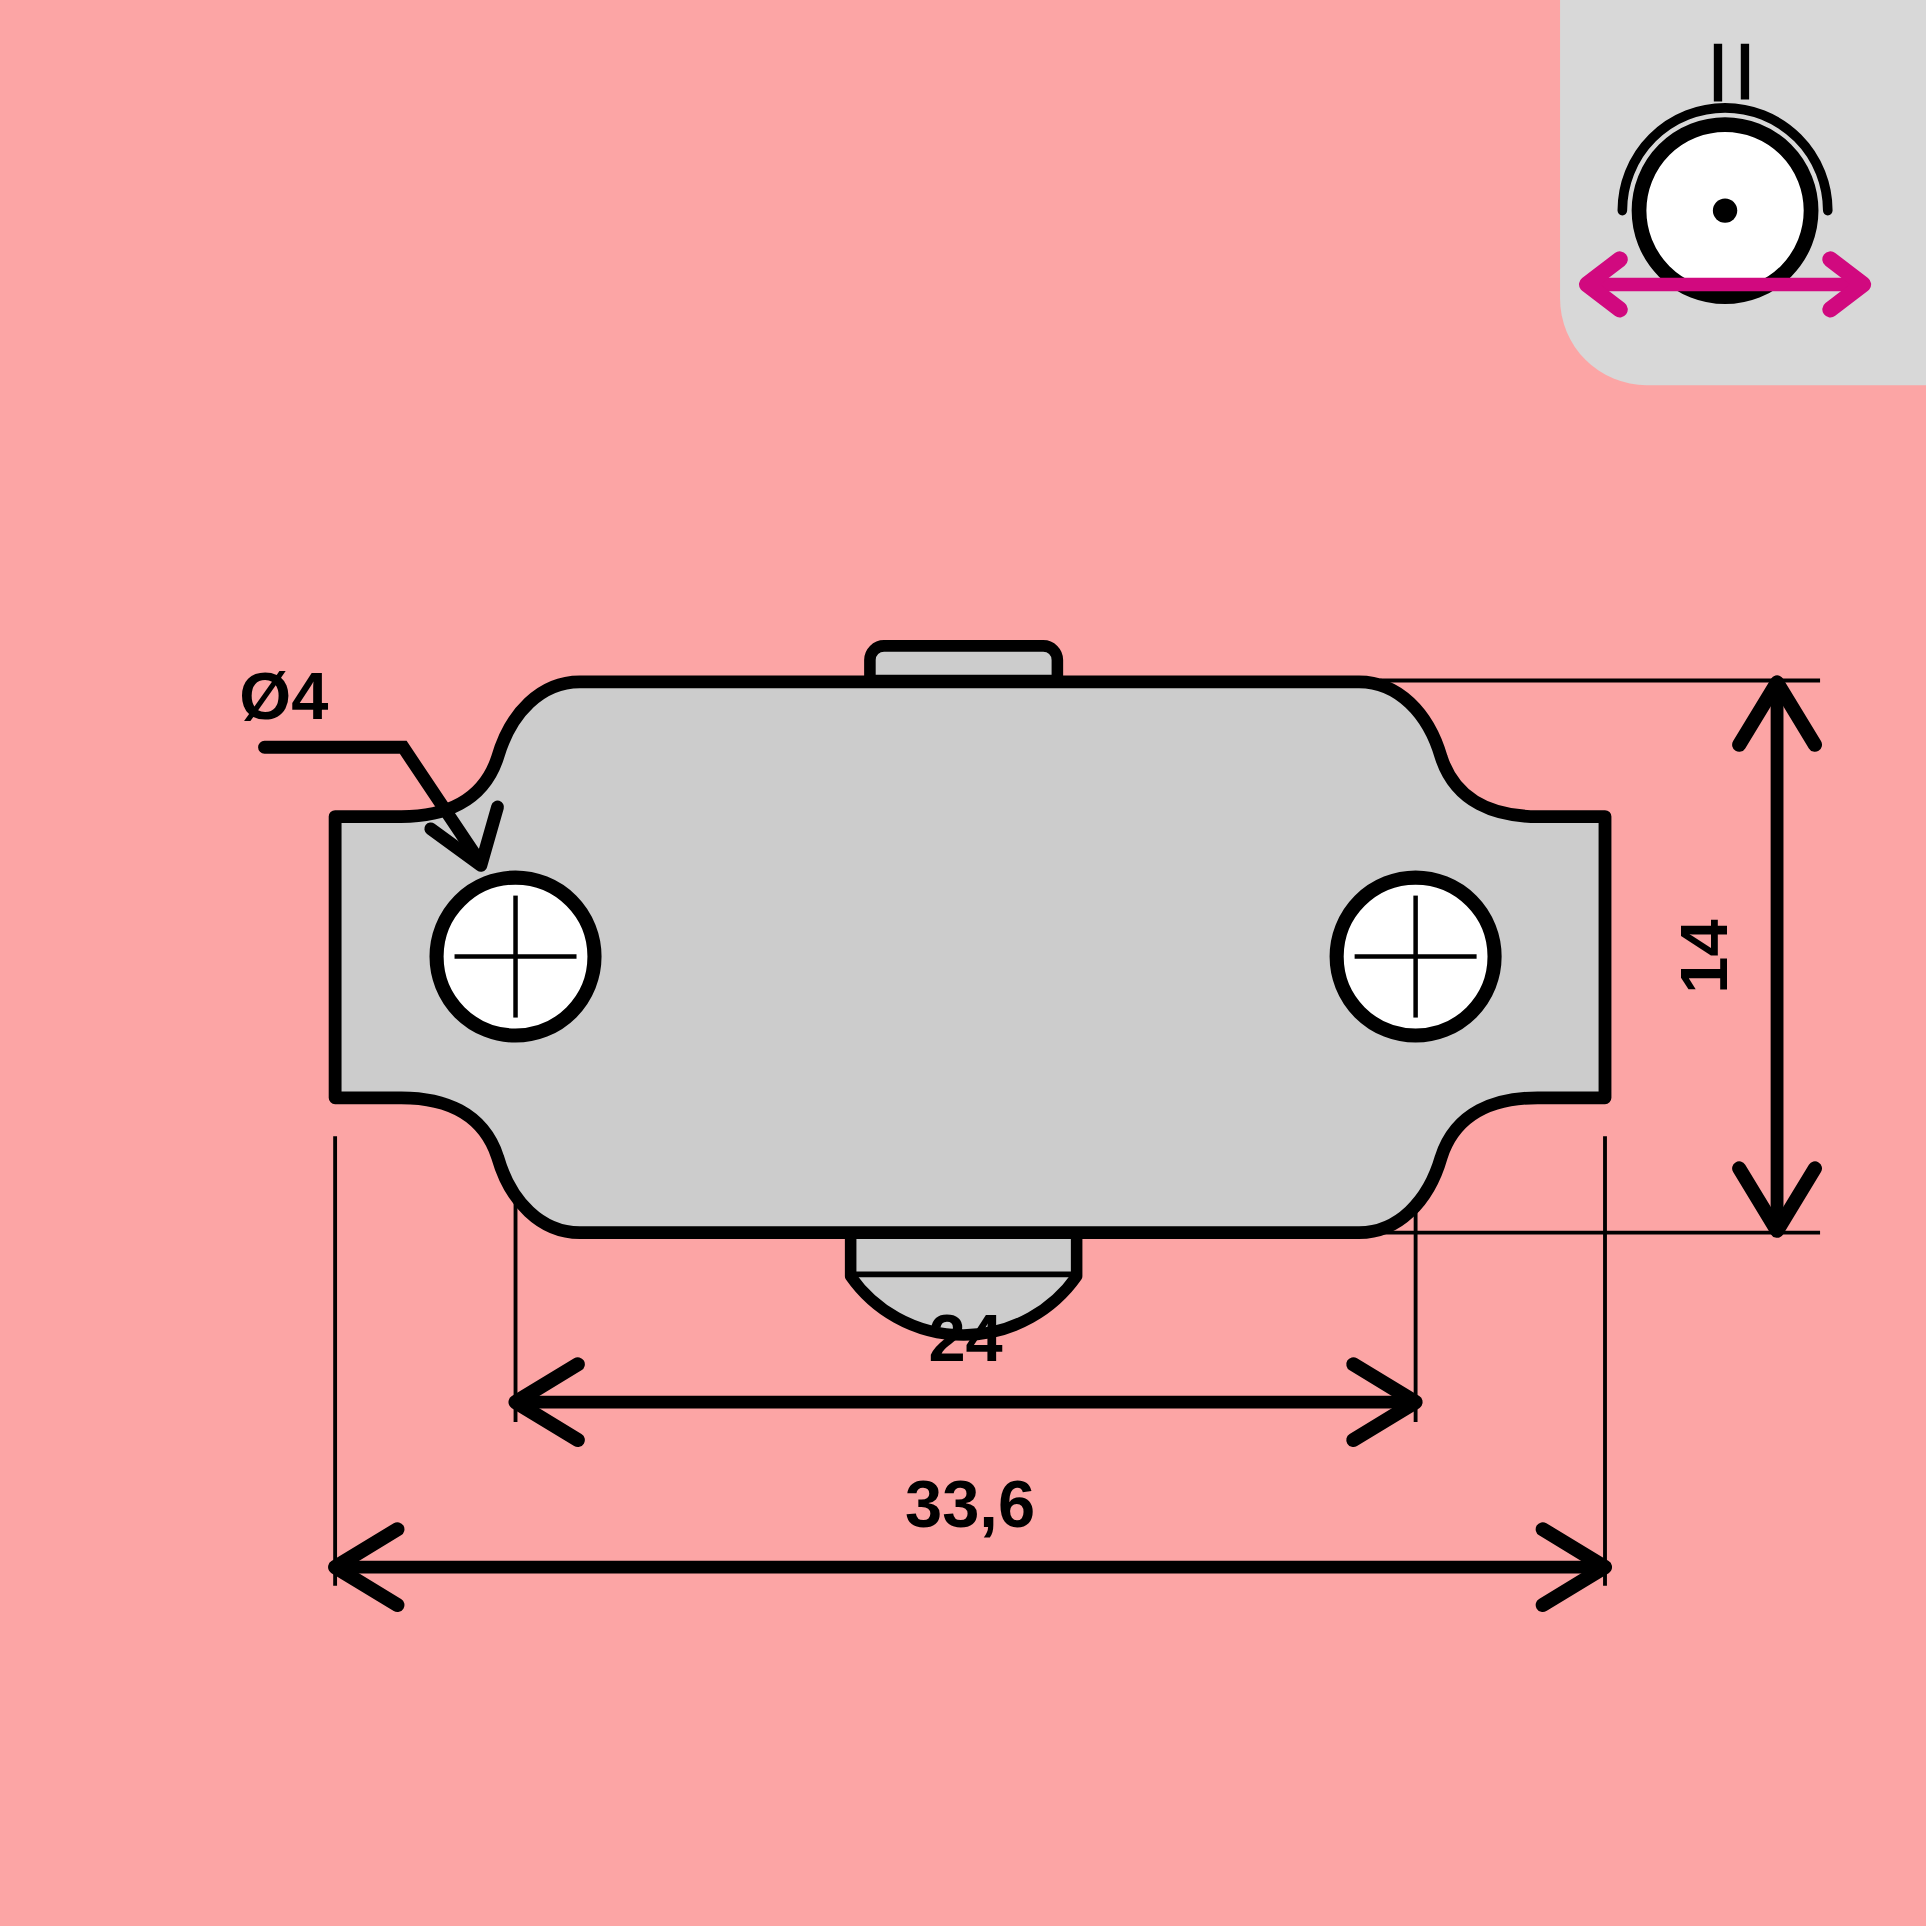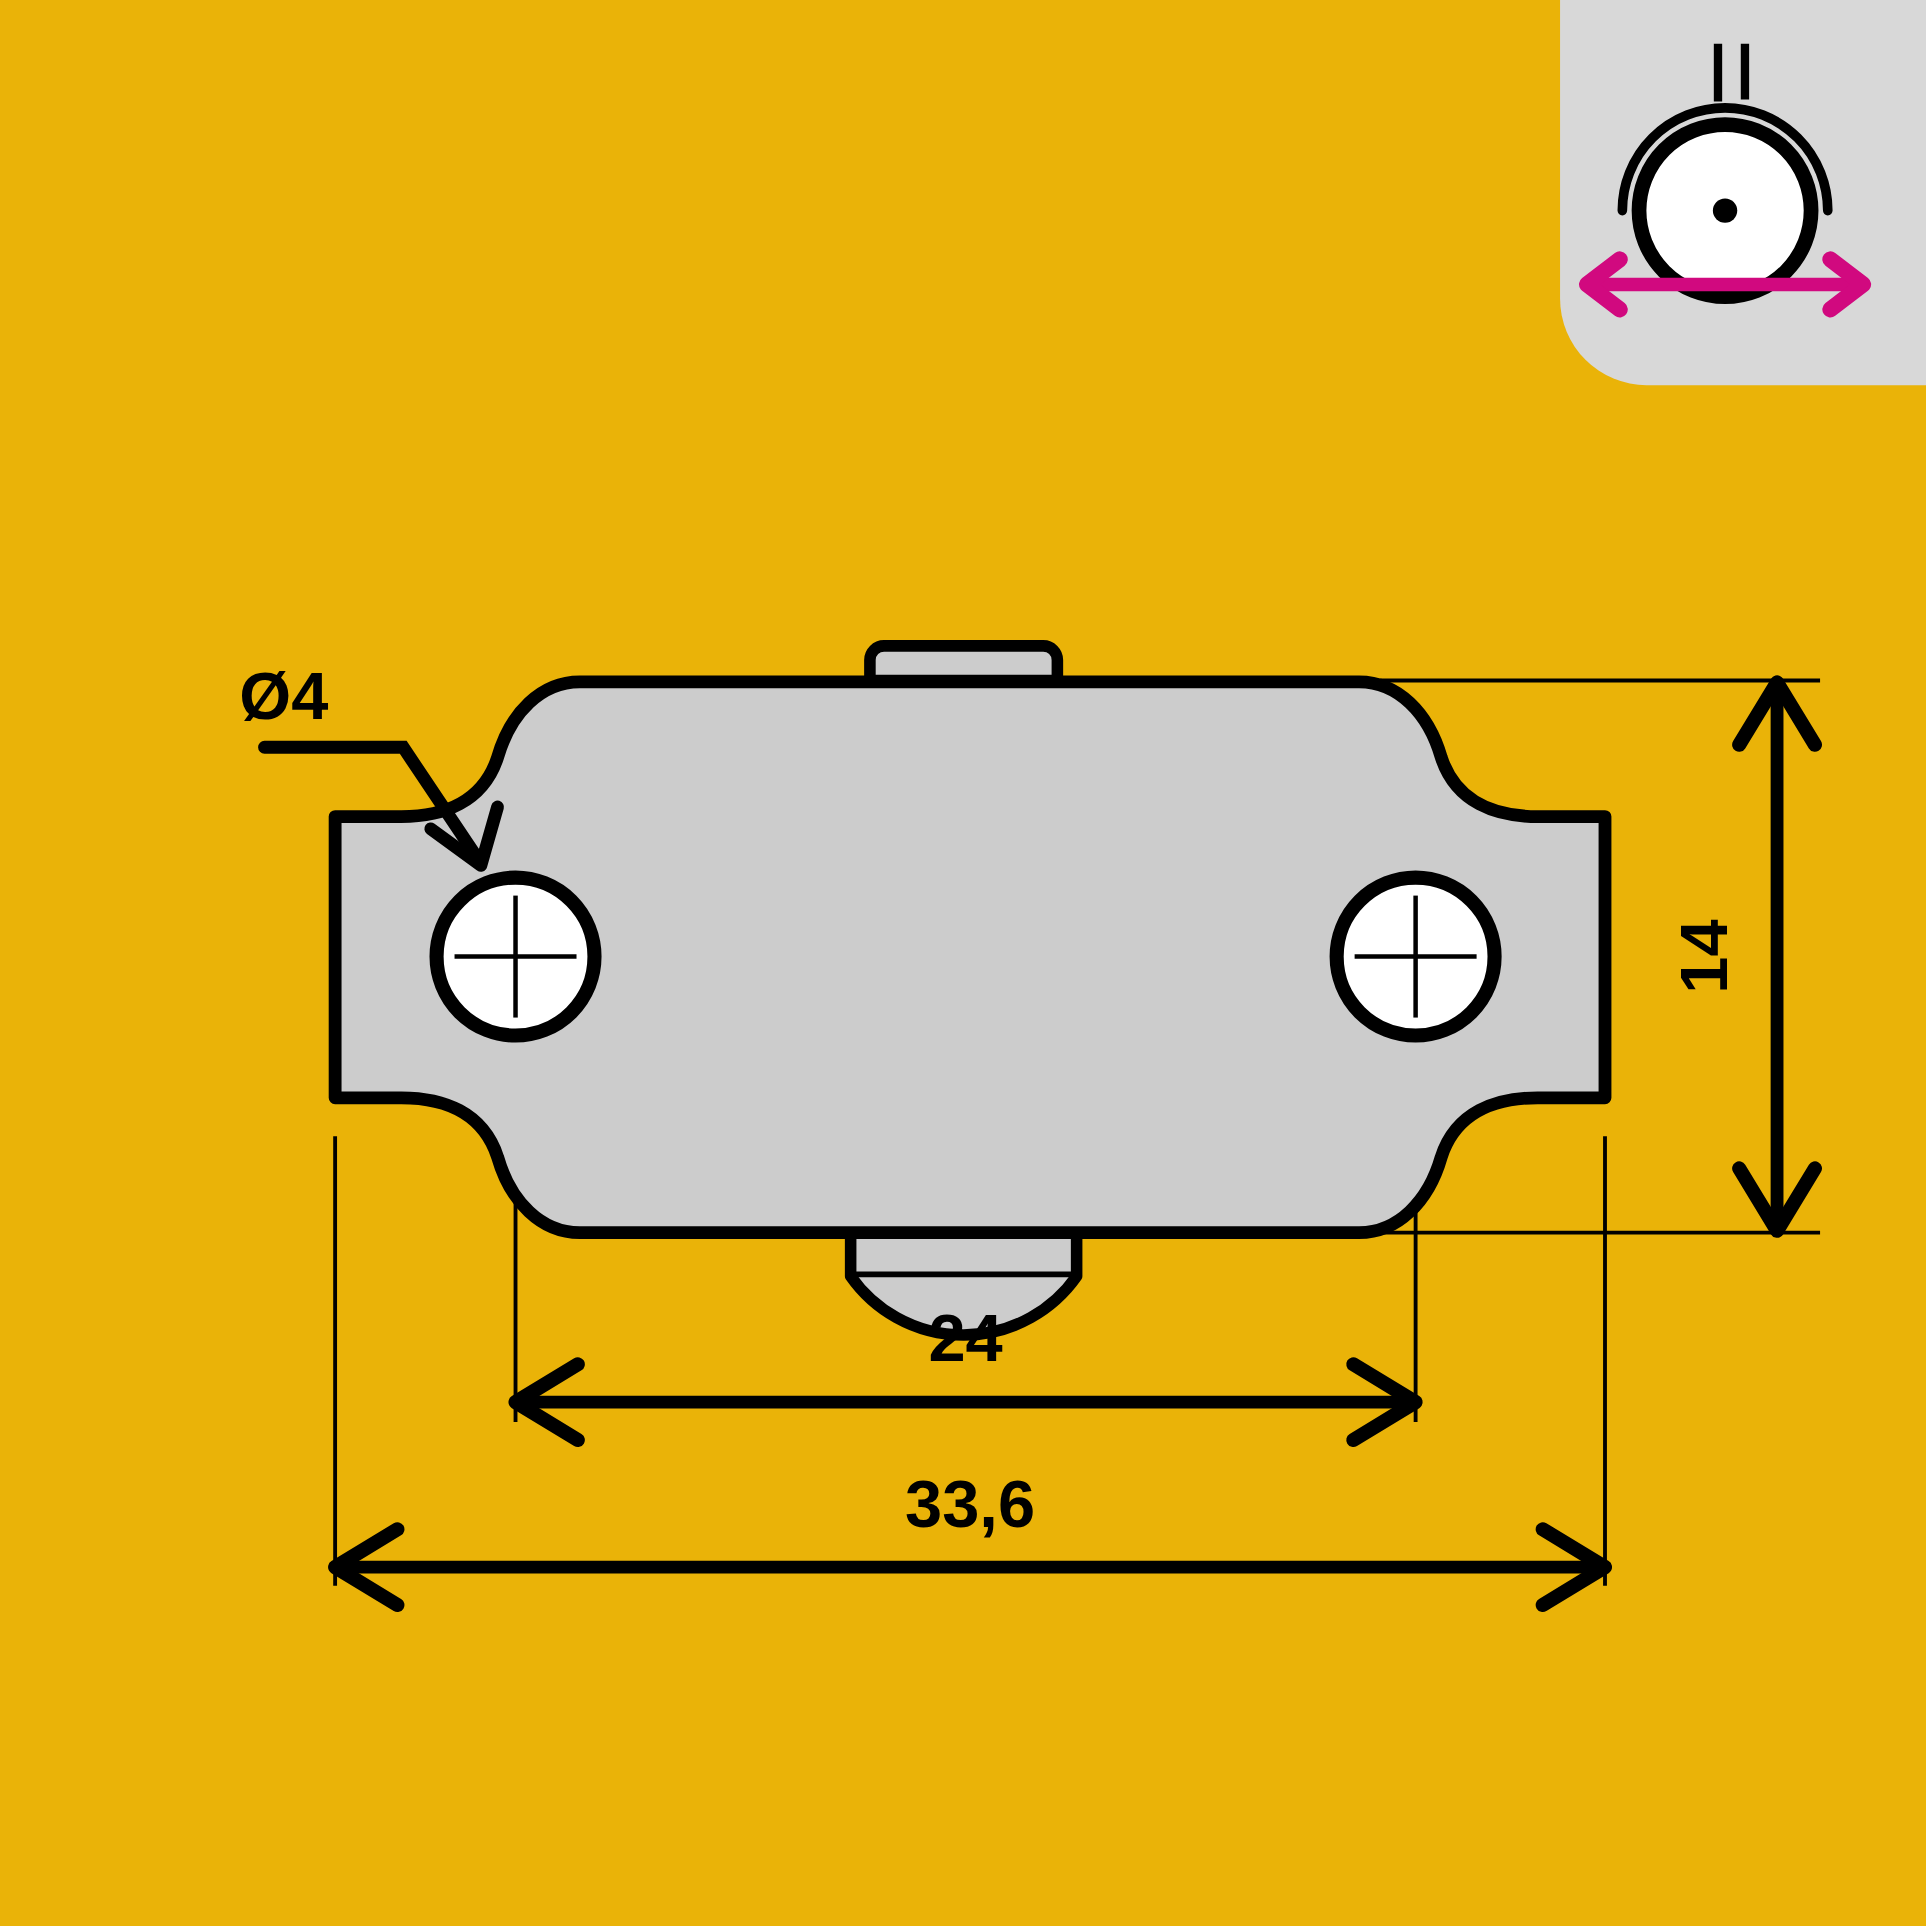--- a/index.html
+++ b/index.html
@@ -10,21 +10,21 @@
   body {
     width: 1926px;
     height: 1926px;
     font-family: "Liberation Sans", sans-serif;
     overflow: hidden;
   }
   #stage {
     position: relative;
     width: 1926px;
     height: 1926px;
-    background: #eab308;
+    background: #fca5a5;
   }
   #drawing-svg {
     position: absolute;
     left: 0;
     top: 0;
     width: 1926px;
     height: 1926px;
     display: block;
   }
   .dim-text {

